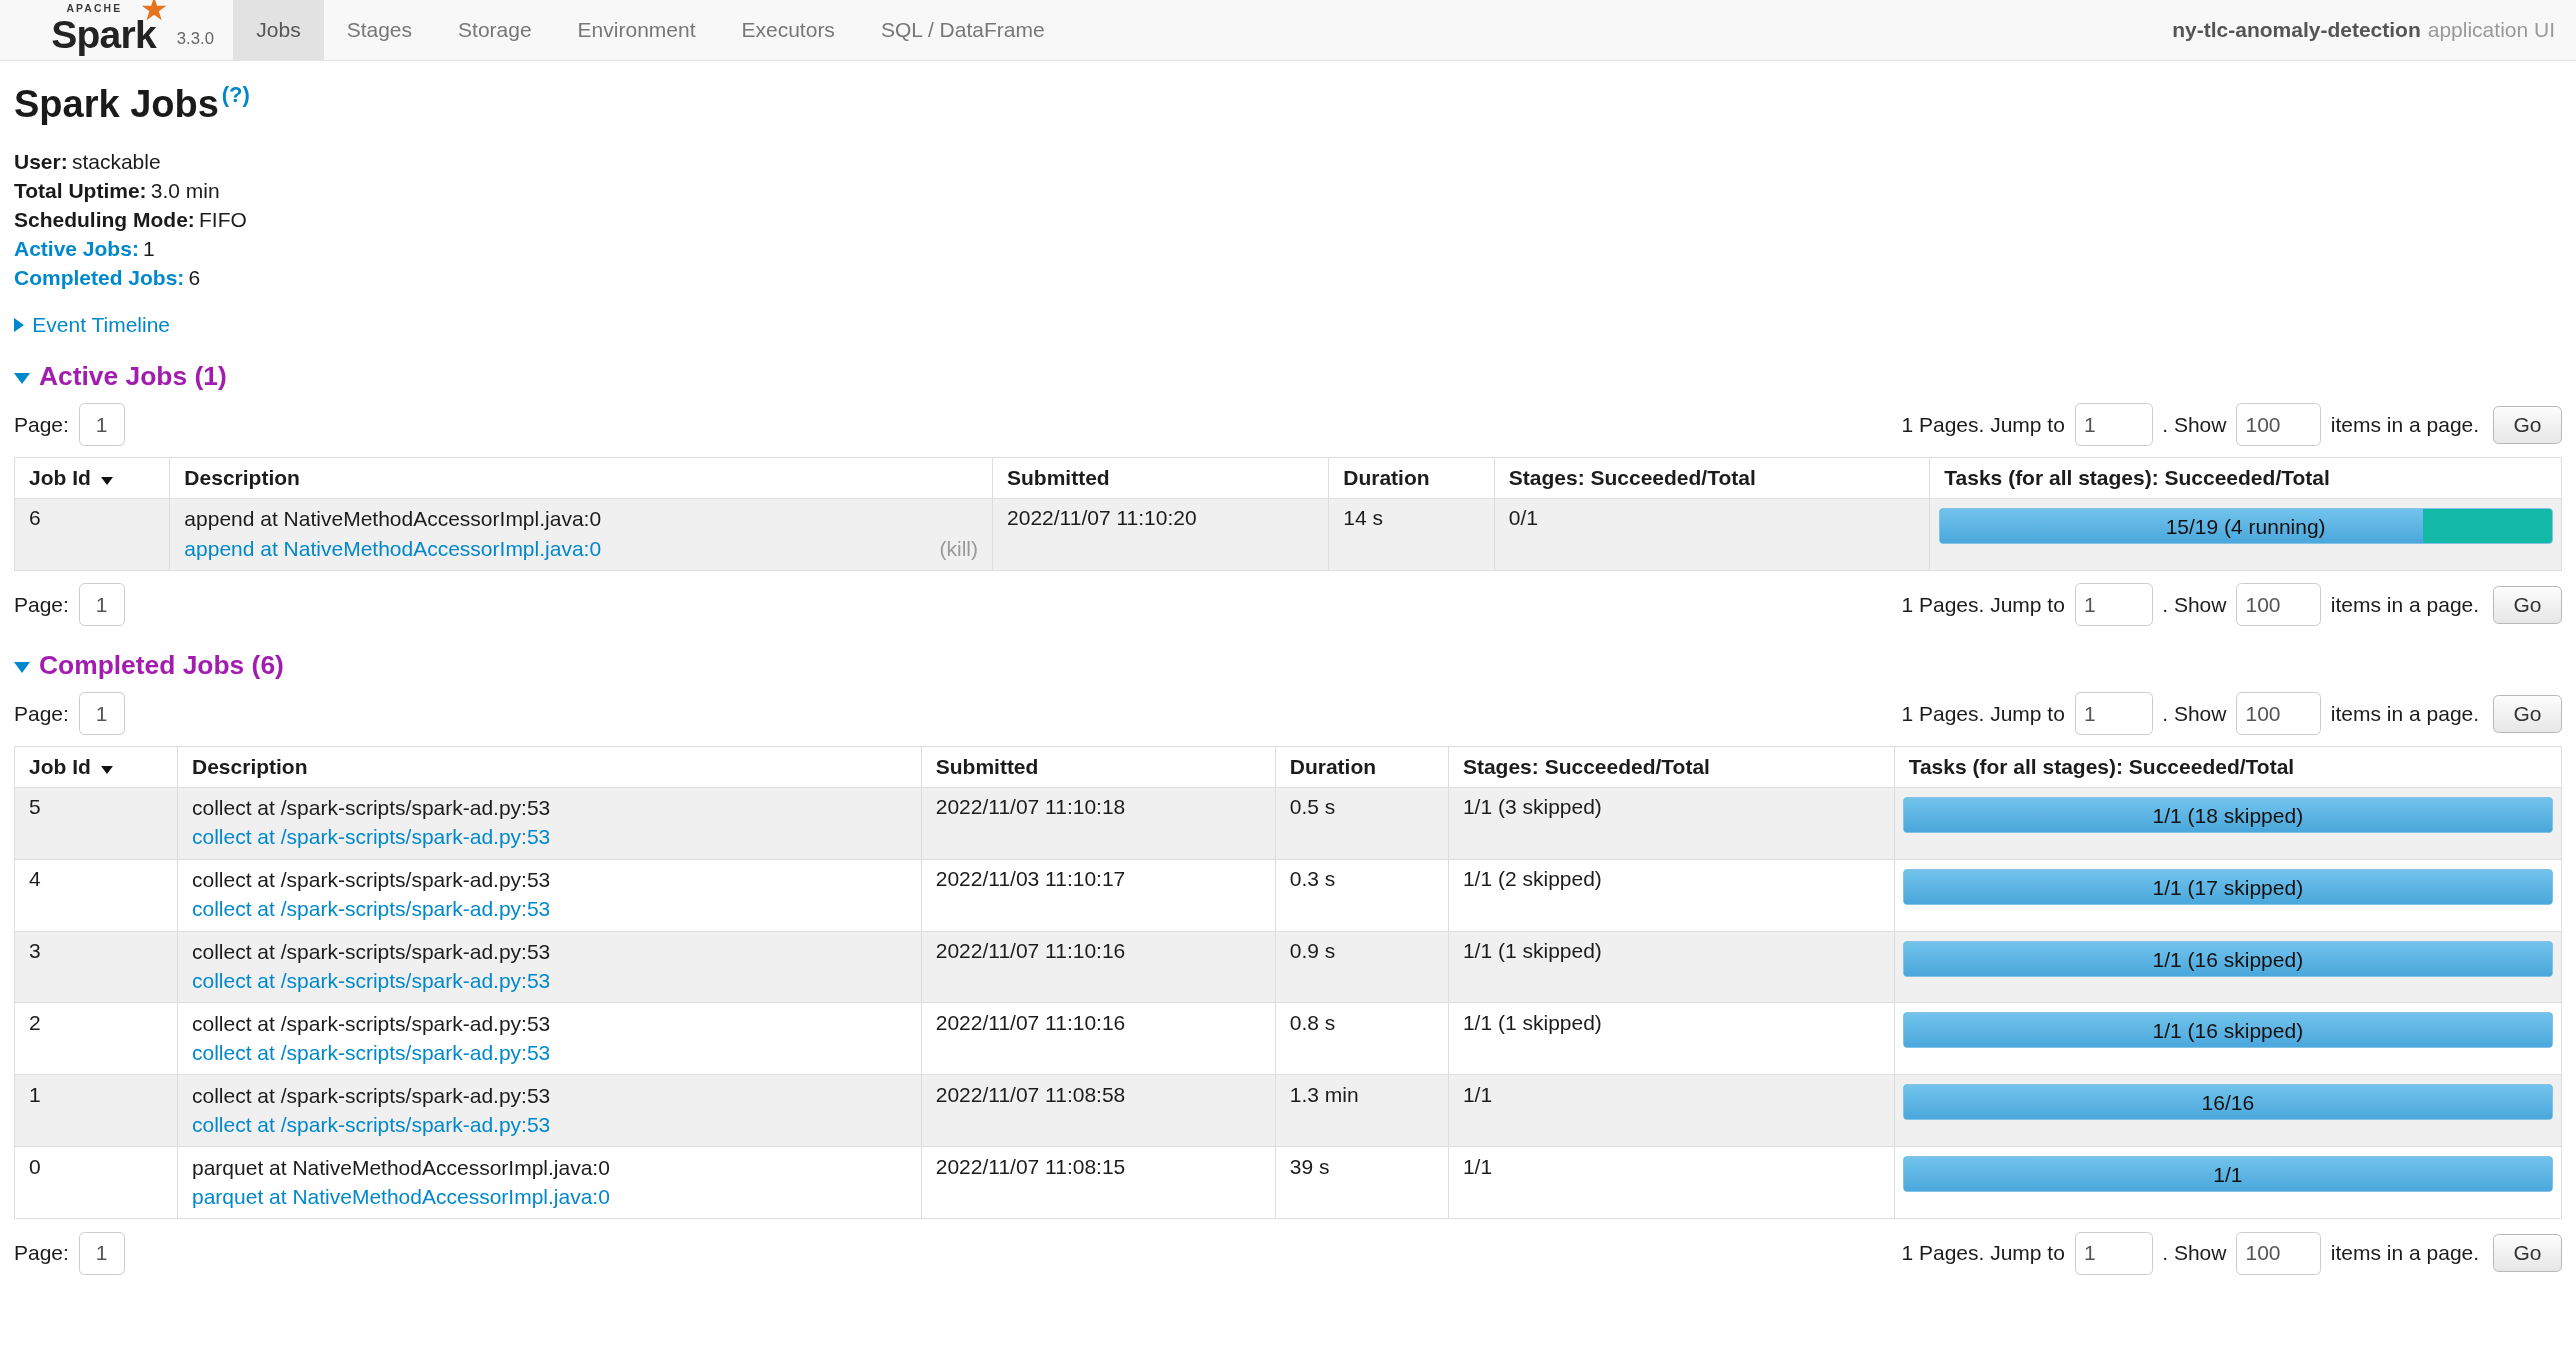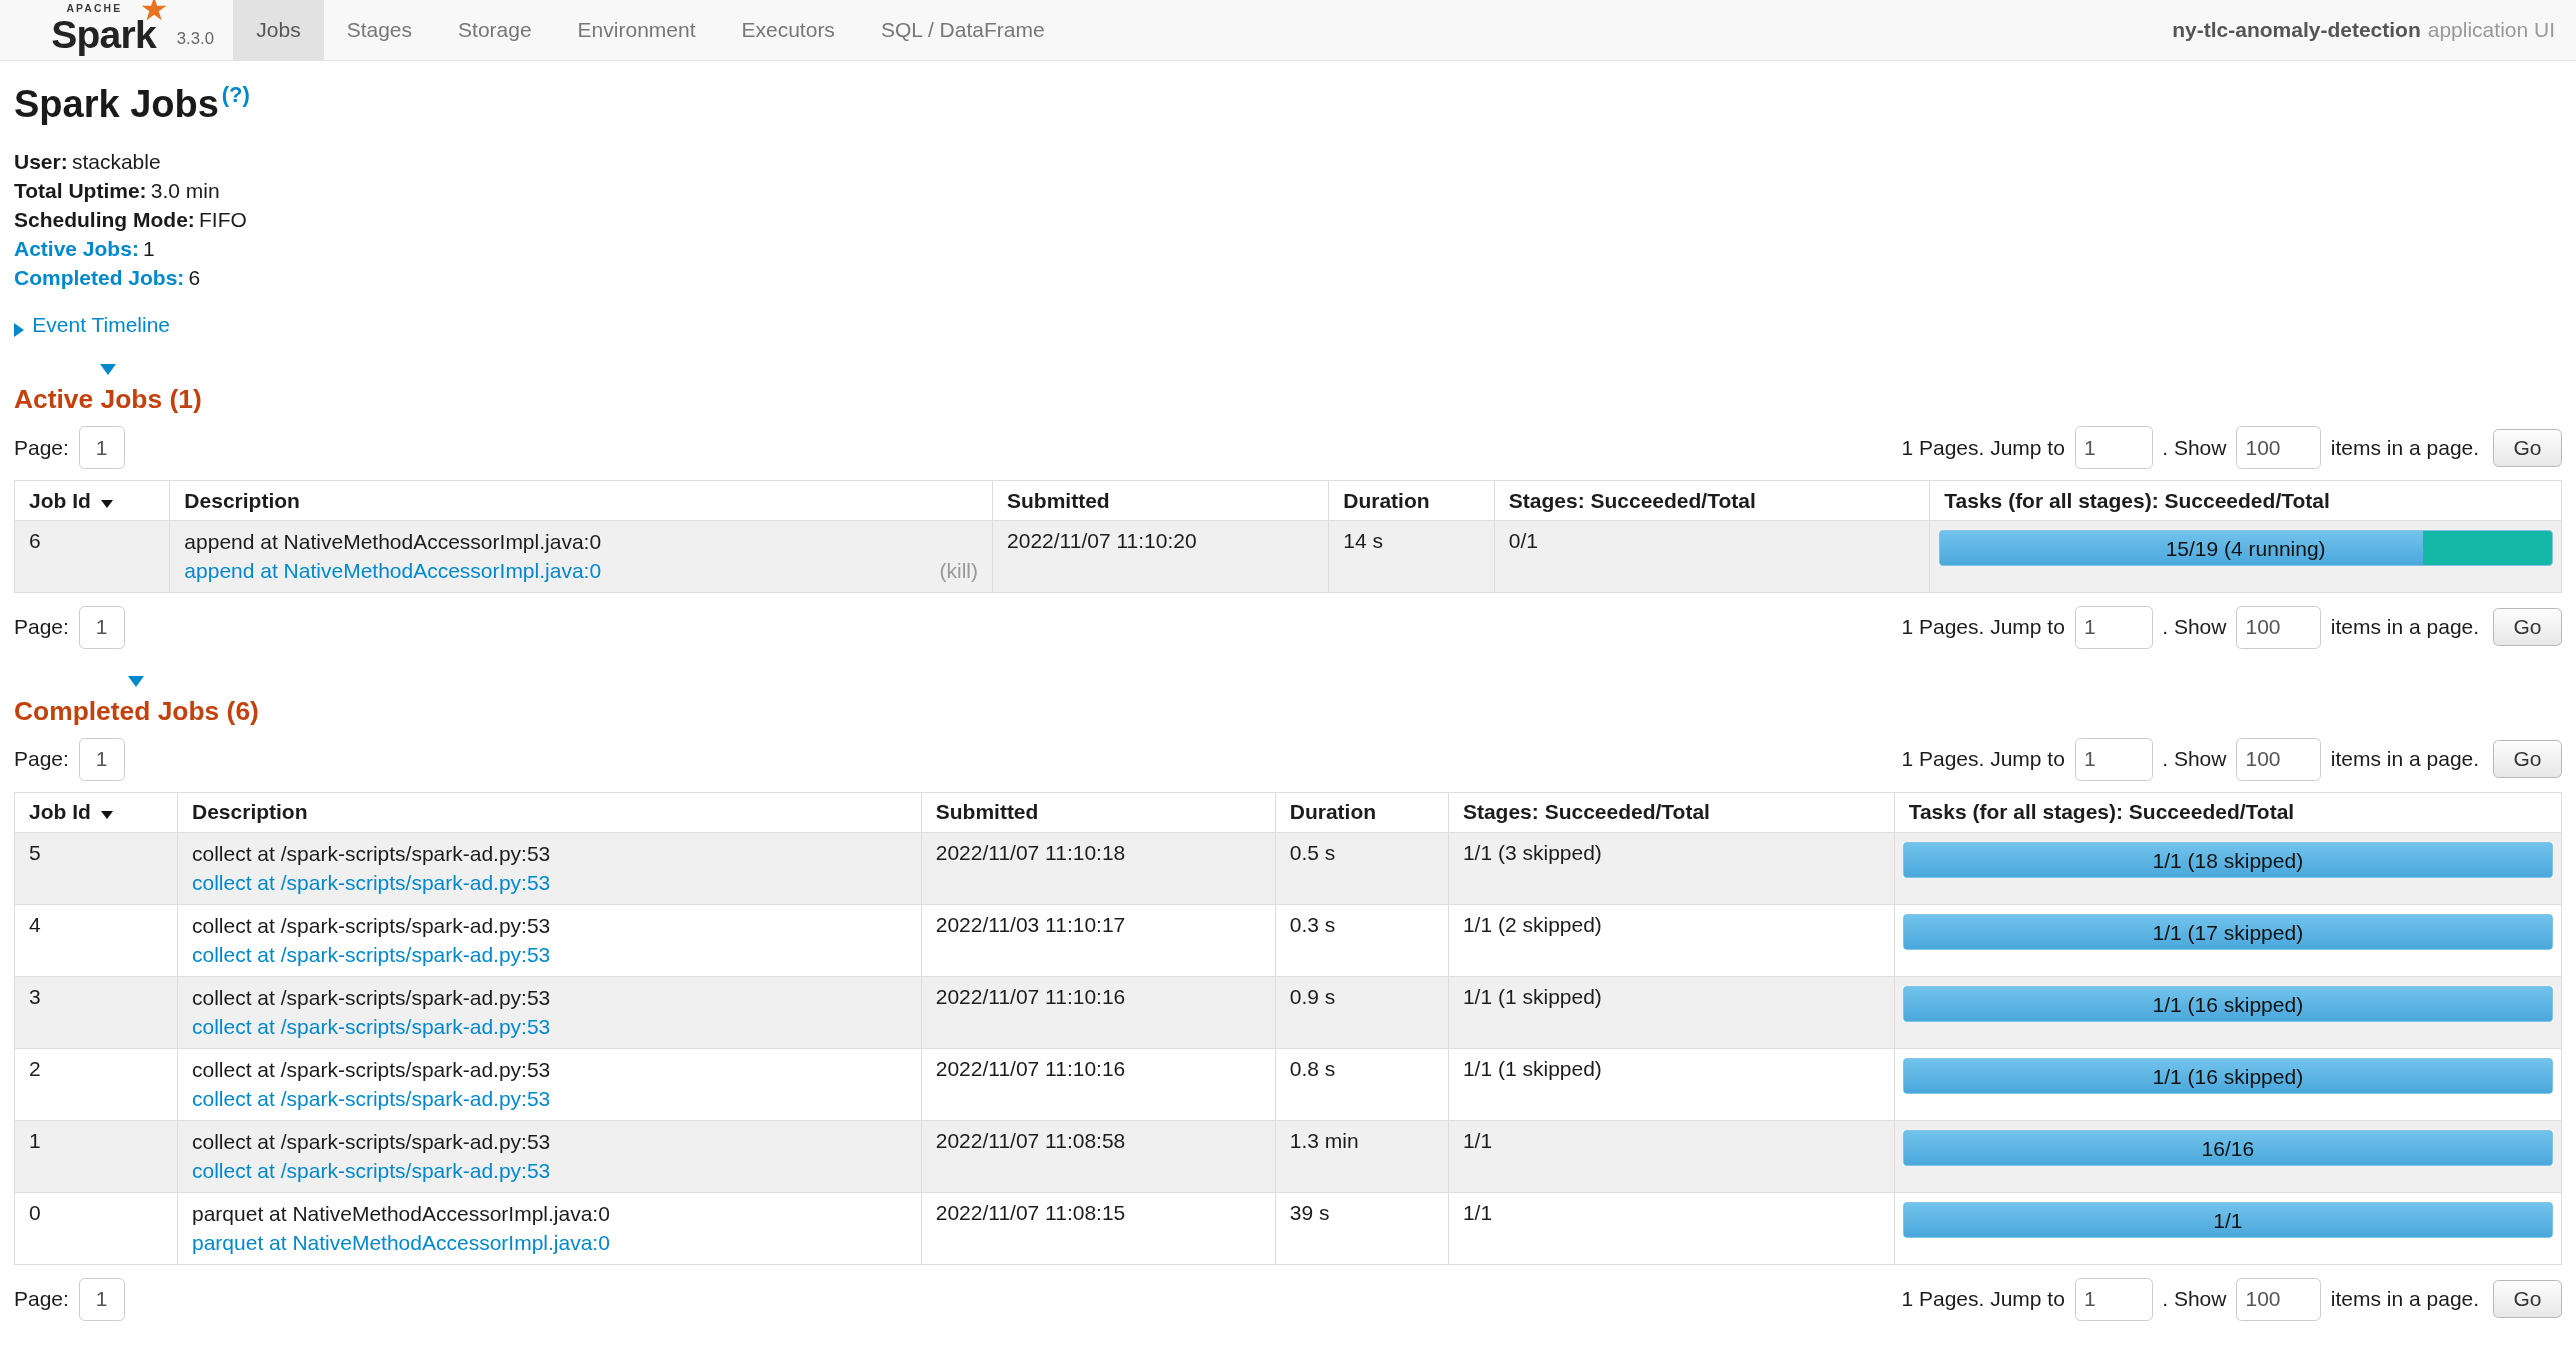--- a/index.html
+++ b/index.html
@@ -37,24 +37,24 @@
   .content { padding: 0 14px 28px; }
   .page-title { font-size: 38px; font-weight: bold; color: #1a1a1a; margin: 21px 0 21px; }
   .help { color: #0088cc; font-size: 22px; text-decoration: none; vertical-align: 15.3px; margin-left: 2.8px; cursor: pointer; }
 
   .summary { list-style: none; }
   .summary li { line-height: 29px; font-size: 21px; }
   .summary strong { font-weight: bold; color: #1a1a1a; }
   .summary .val { margin-left: 4.2px; }
   .summary a { color: #0088cc; font-weight: bold; text-decoration: none; cursor: pointer; }
 
-  .timeline-toggle { margin-top: 21px; display: flex; align-items: flex-end; gap: 8.3px; color: #0088cc; font-size: 21px; cursor: pointer; width: fit-content; }
+  .timeline-toggle { margin-top: 21px; display: flex; align-items: center; gap: 8.3px; color: #0088cc; font-size: 21px; cursor: pointer; width: fit-content; }
   .tri-right { width: 0; height: 0; border-top: 7.7px solid transparent; border-bottom: 7.7px solid transparent; border-left: 10.4px solid #0088cc; }
 
-  .section-heading { margin: 24px 0 11px; display: flex; align-items: center; gap: 9px; font-size: 26.4px; font-weight: bold; color: #c2410c; cursor: pointer; width: fit-content; flex-direction: column; }
+  .section-heading { margin: 24px 0 11px; display: flex; align-items: center; gap: 9px; font-size: 26.4px; font-weight: bold; color: #a21caf; cursor: pointer; width: fit-content; }
   .tri-down { width: 0; height: 0; border-left: 8.3px solid transparent; border-right: 8.3px solid transparent; border-top: 11px solid #0088cc; margin-top: 2.8px; }
 
   
   .pager { display: flex; align-items: flex-start; justify-content: space-between; margin: 11px 0; font-size: 21px; color: #1c1c1c; }
   .pager-left, .pager-right { display: flex; align-items: center; gap: 9.7px; }
   .pg-input {
     height: 43px; border: 1.4px solid #ccc; border-radius: 5.6px;
     font-size: 21px; color: #555; padding: 2.8px 8.3px; font-family: inherit; background: #fff;
   }
   .pg-input.page { width: 46px; text-align: center; }

